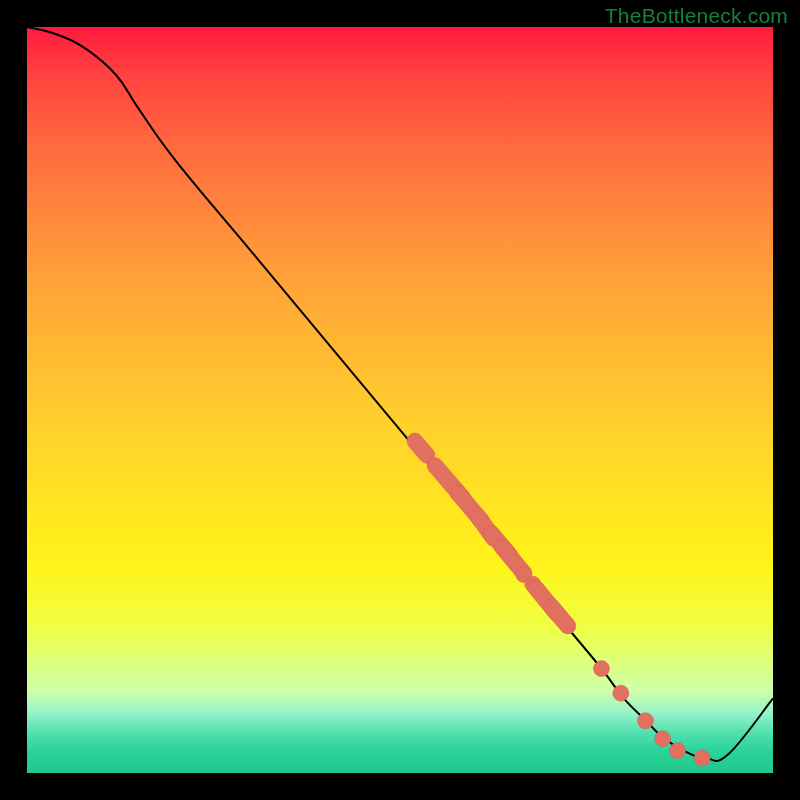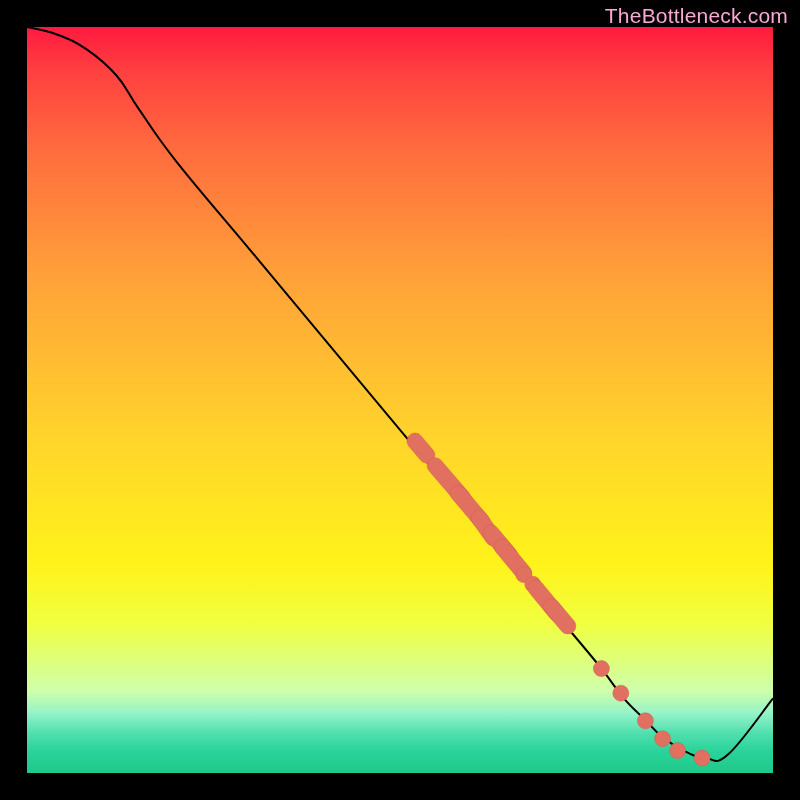--- a/index.html
+++ b/index.html
@@ -31,21 +31,21 @@
       #1ec989 100%
     );
   }
   .watermark {
     position: absolute;
     top: 4px;
     right: 12px;
     font-family: Arial, Helvetica, sans-serif;
     font-size: 21px;
     font-weight: 500;
-    color: #f9a8d4;
+    color: #15803d;
     letter-spacing: 0.2px;
   }
   svg {
     position: absolute;
     left: 27px;
     top: 27px;
     width: 746px;
     height: 746px;
     overflow: visible;
   }

